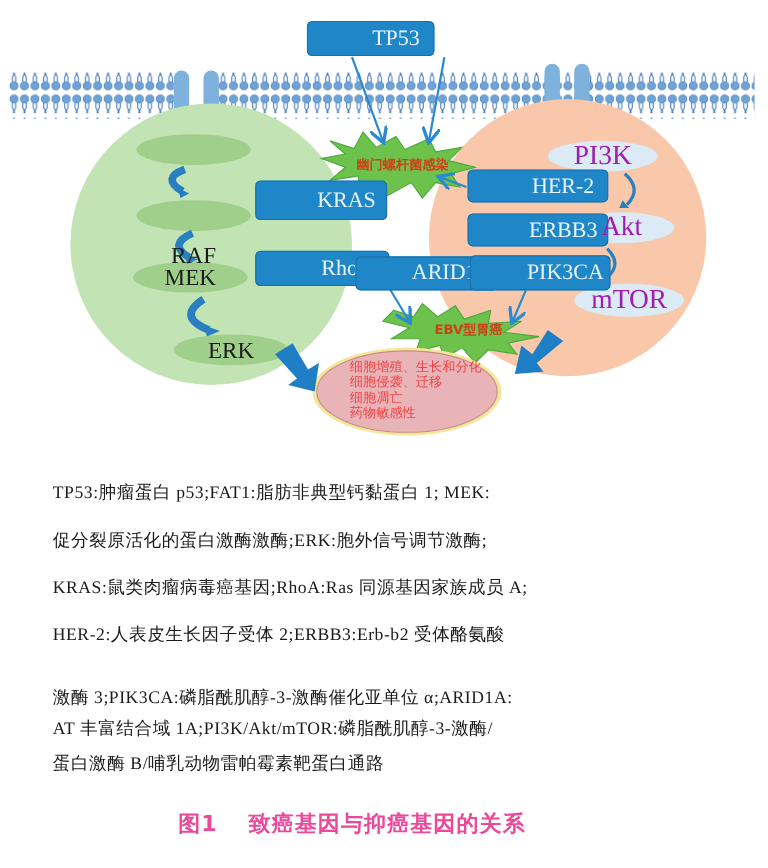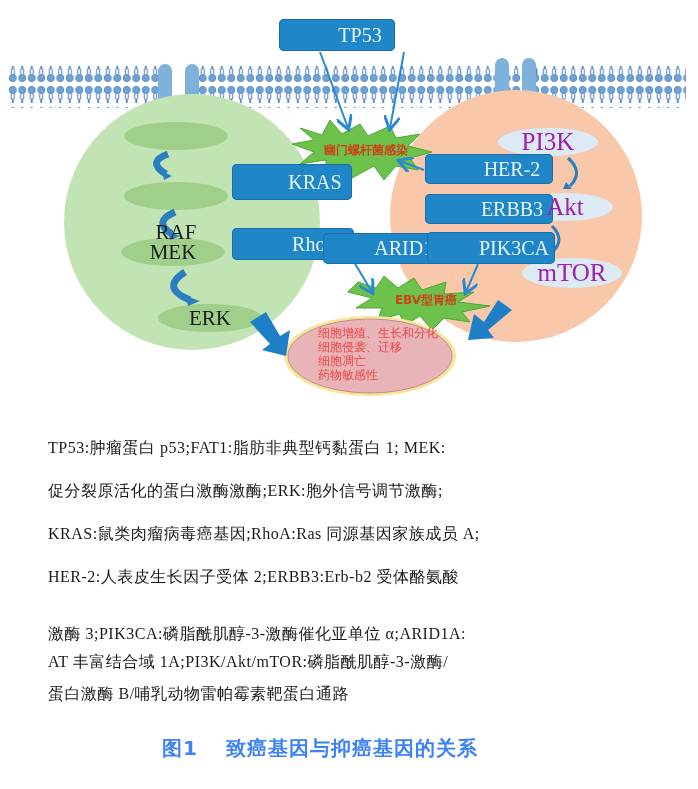--- a/index.html
+++ b/index.html
@@ -6,21 +6,21 @@
   body { width:698px; height:789px; position:relative; overflow:hidden; font-family:"DejaVu Serif", serif; }
   .fig { position:absolute; left:0; top:0; width:698px; height:410px; }
   .fig svg { position:absolute; left:0; top:0; }
   .lbl { position:absolute; display:flex; align-items:center; justify-content:center; white-space:nowrap; font-family:"Liberation Serif", serif; }
   .box { background:#1f86c8; color:#e8f4ff; border-radius:5px; font-size:20px; box-shadow: inset 0 0 0 1px #1a6fa8; padding-left: 46px; }
   .oval-green { color:#1b1b1b; font-size:21px; }
   .oval-blue { color:#a21caf; font-size:25px; }
   .burst-text { color:#d0401a; font-size:12px; font-weight:bold; font-family:"DejaVu Sans", sans-serif; }
   .outcome { position:absolute; left:318px; top:326px; font-family:"DejaVu Sans", sans-serif; font-size:12px; line-height:14px; color:#ef4444; }
   .caption { position:absolute; left:48px; width:620px; font-family:"Liberation Serif", "DejaVu Serif", serif; font-size:16px; color:#1a1a1a; letter-spacing:0.5px; }
-  .title { position:absolute; left:0; width:640px; text-align:center; top:735px; font-family:"DejaVu Sans", sans-serif; font-weight:bold; font-size:20px; color:#3b82f6; letter-spacing:1px; }
+  .title { position:absolute; left:0; width:640px; text-align:center; top:735px; font-family:"DejaVu Sans", sans-serif; font-weight:bold; font-size:20px; color:#ec4899; letter-spacing:1px; }
   .title span.num { margin-right:28px; }
 </style>
 </head>
 <body>
 
 <div class="fig">
   <svg width="698" height="410" viewBox="0 0 698 410">
     <defs>
       <pattern id="lipid" x="8" y="0" width="9.5" height="42" patternUnits="userSpaceOnUse">
         <circle cx="4.75" cy="6" r="3.6" fill="#6fa3d6" stroke="#4a80bd" stroke-width="0.8"></circle>

